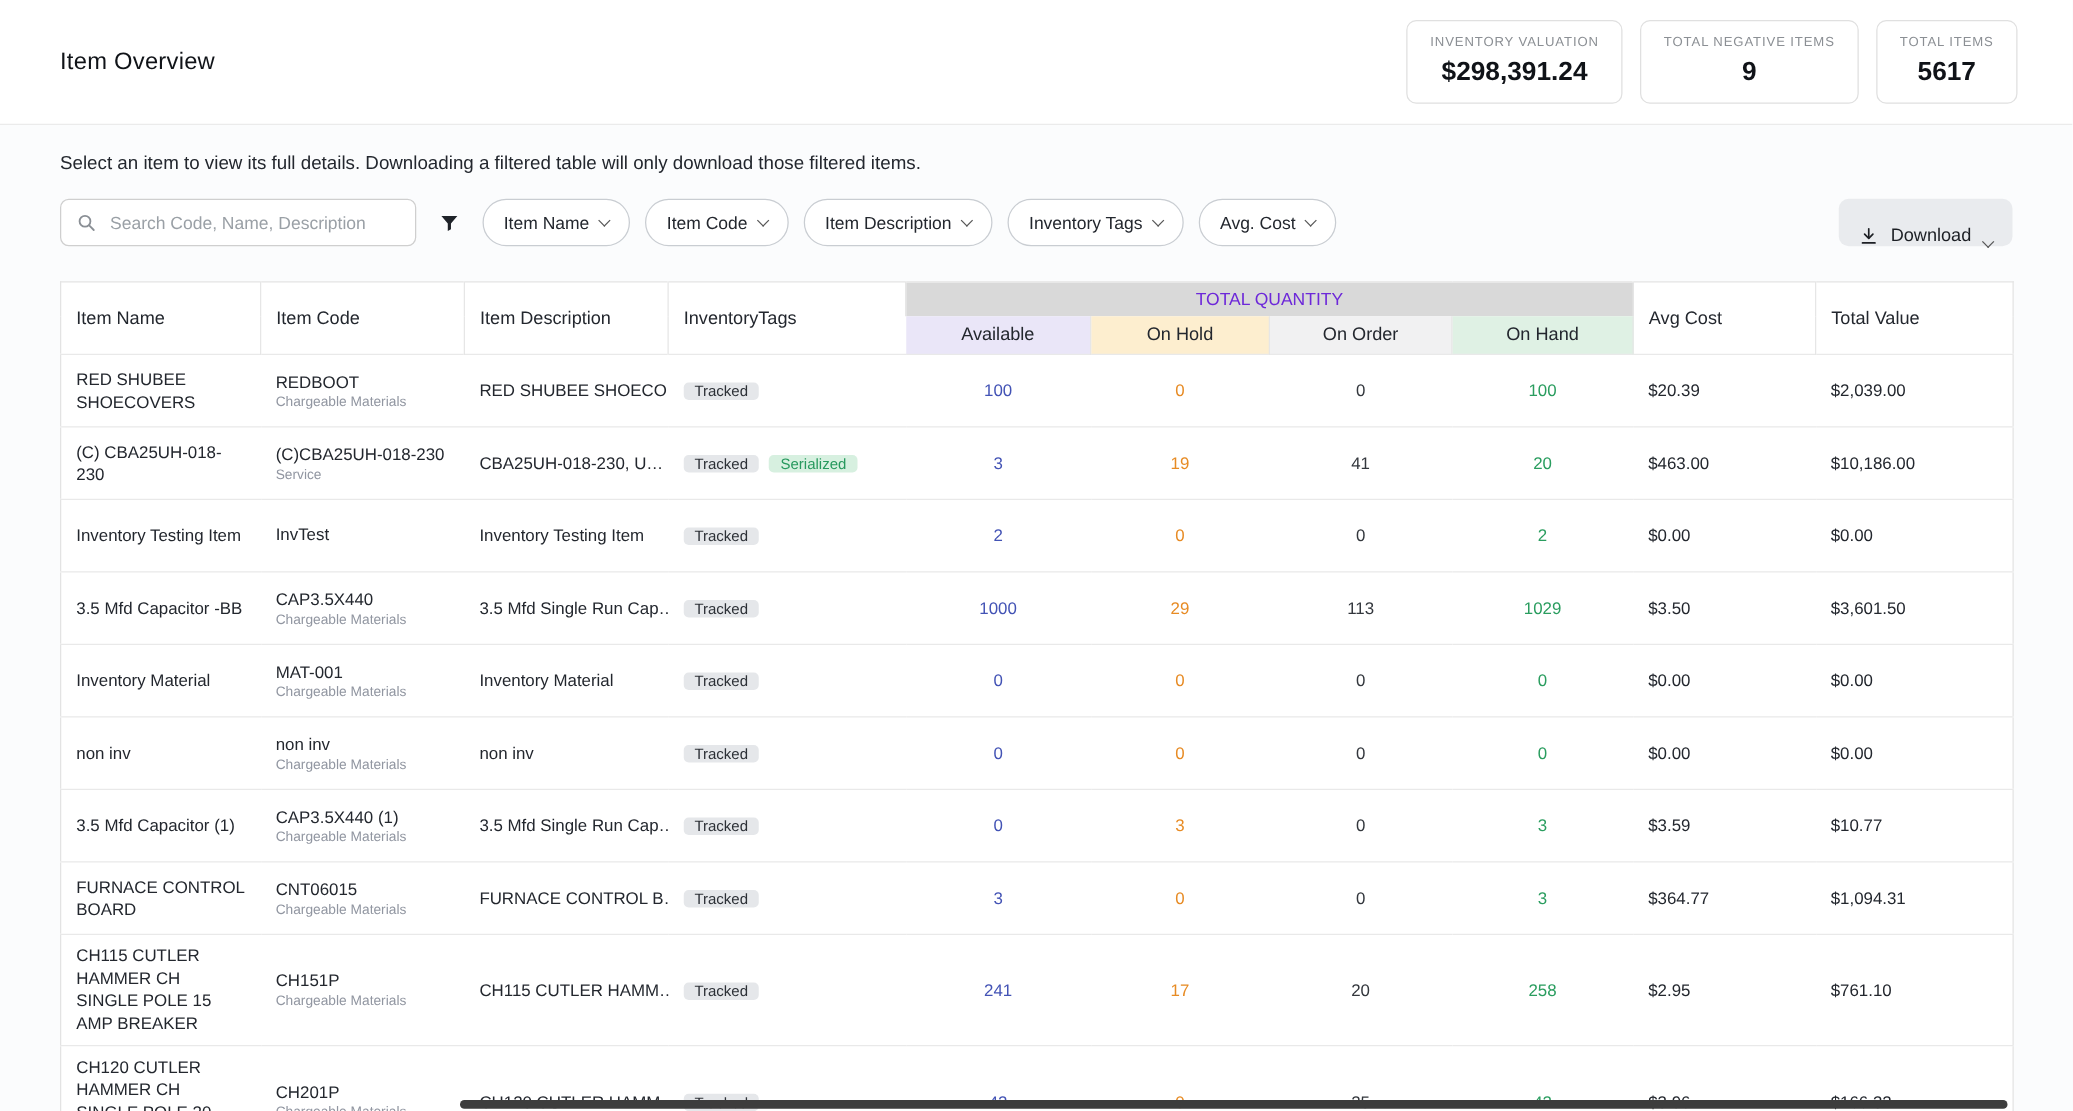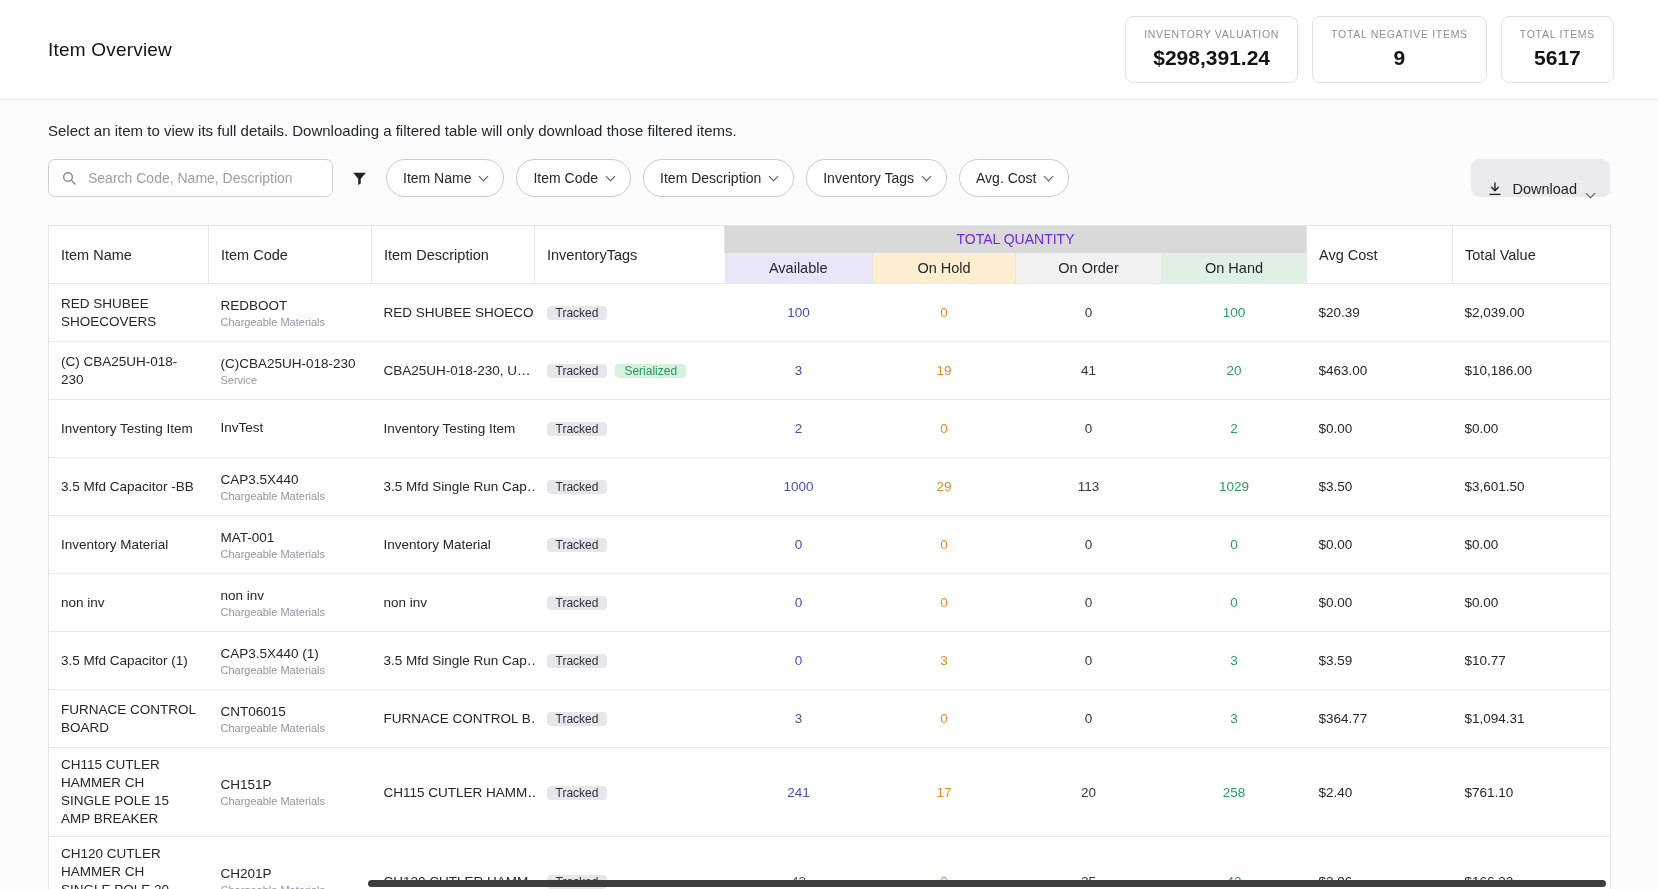--- a/index.html
+++ b/index.html
@@ -328,21 +328,21 @@
           <td>
             <div class="code-main">CH151P</div>
             <div class="code-sub">Chargeable Materials</div>
           </td>
           <td class="desc-cell">CH115 CUTLER HAMM…</td>
           <td><span class="badge">Tracked</span></td>
           <td class="num c-avail">241</td>
           <td class="num c-hold">17</td>
           <td class="num c-order">20</td>
           <td class="num c-hand">258</td>
-          <td>$2.40</td>
+          <td>$2.95</td>
           <td>$761.10</td>
         </tr>
 
         <tr>
           <td class="name-cell">CH120 CUTLER HAMMER CH SINGLE POLE 20 AMP BREAKER</td>
           <td>
             <div class="code-main">CH201P</div>
             <div class="code-sub">Chargeable Materials</div>
           </td>
           <td class="desc-cell">CH120 CUTLER HAMM…</td>

